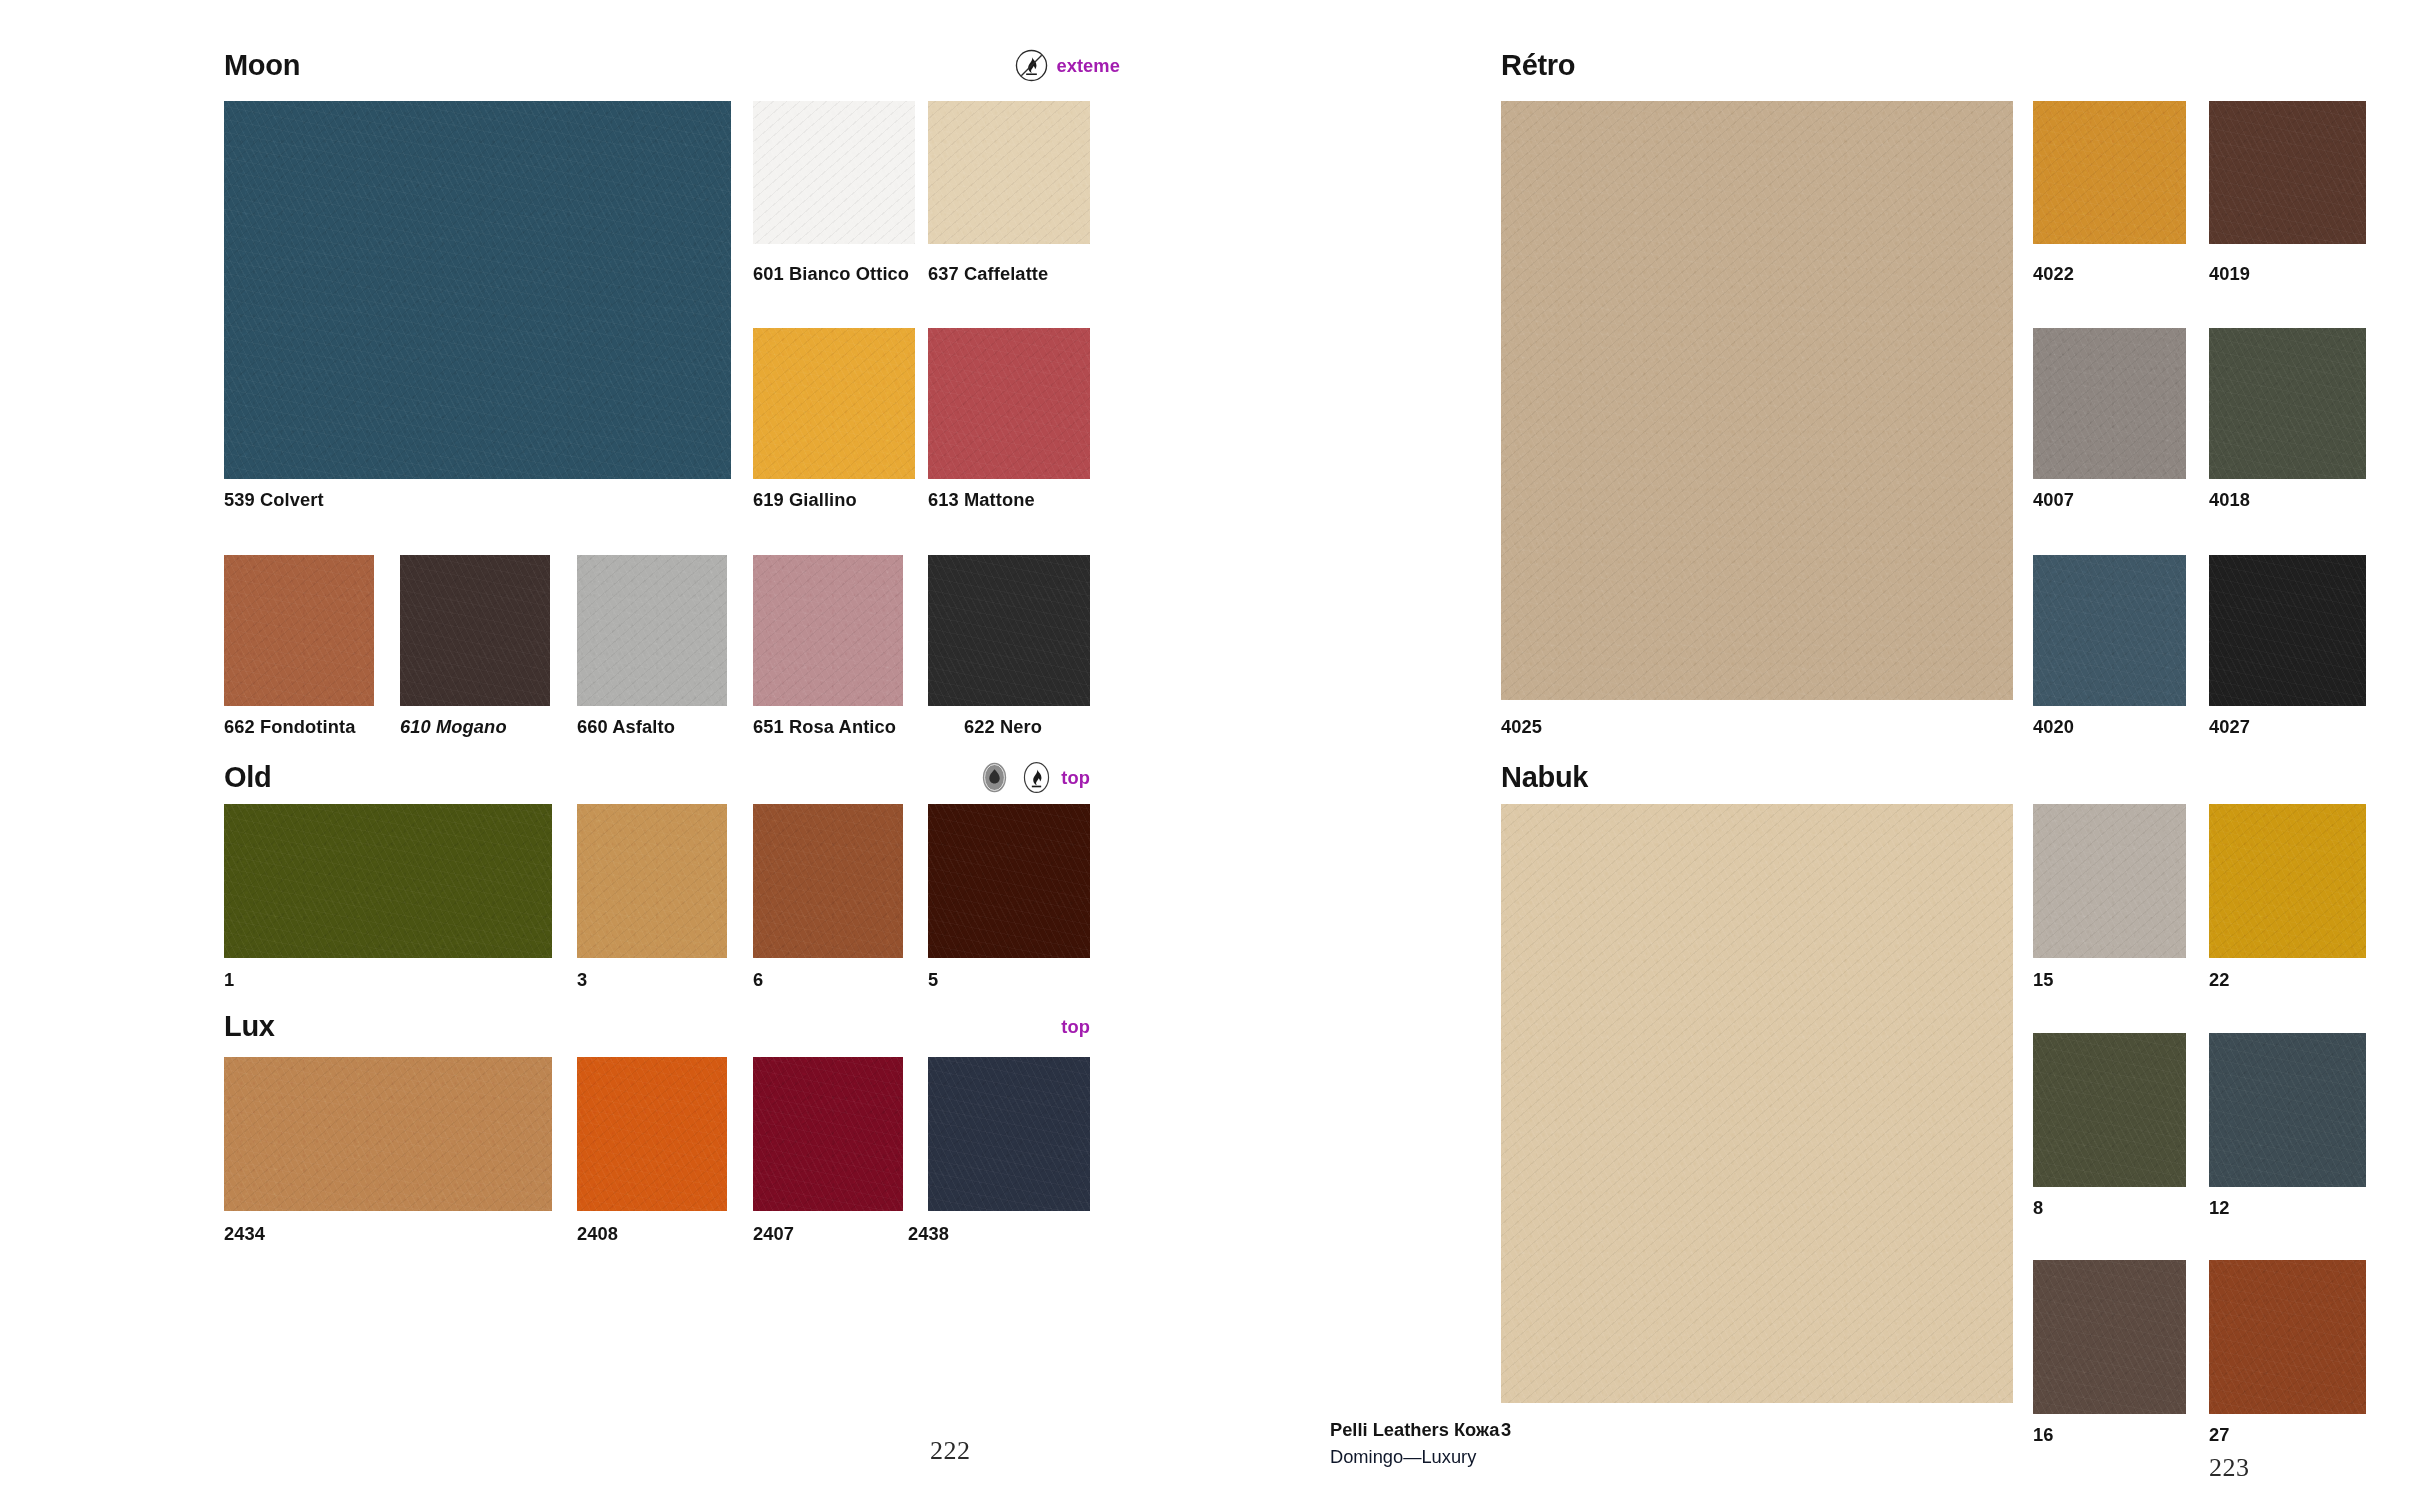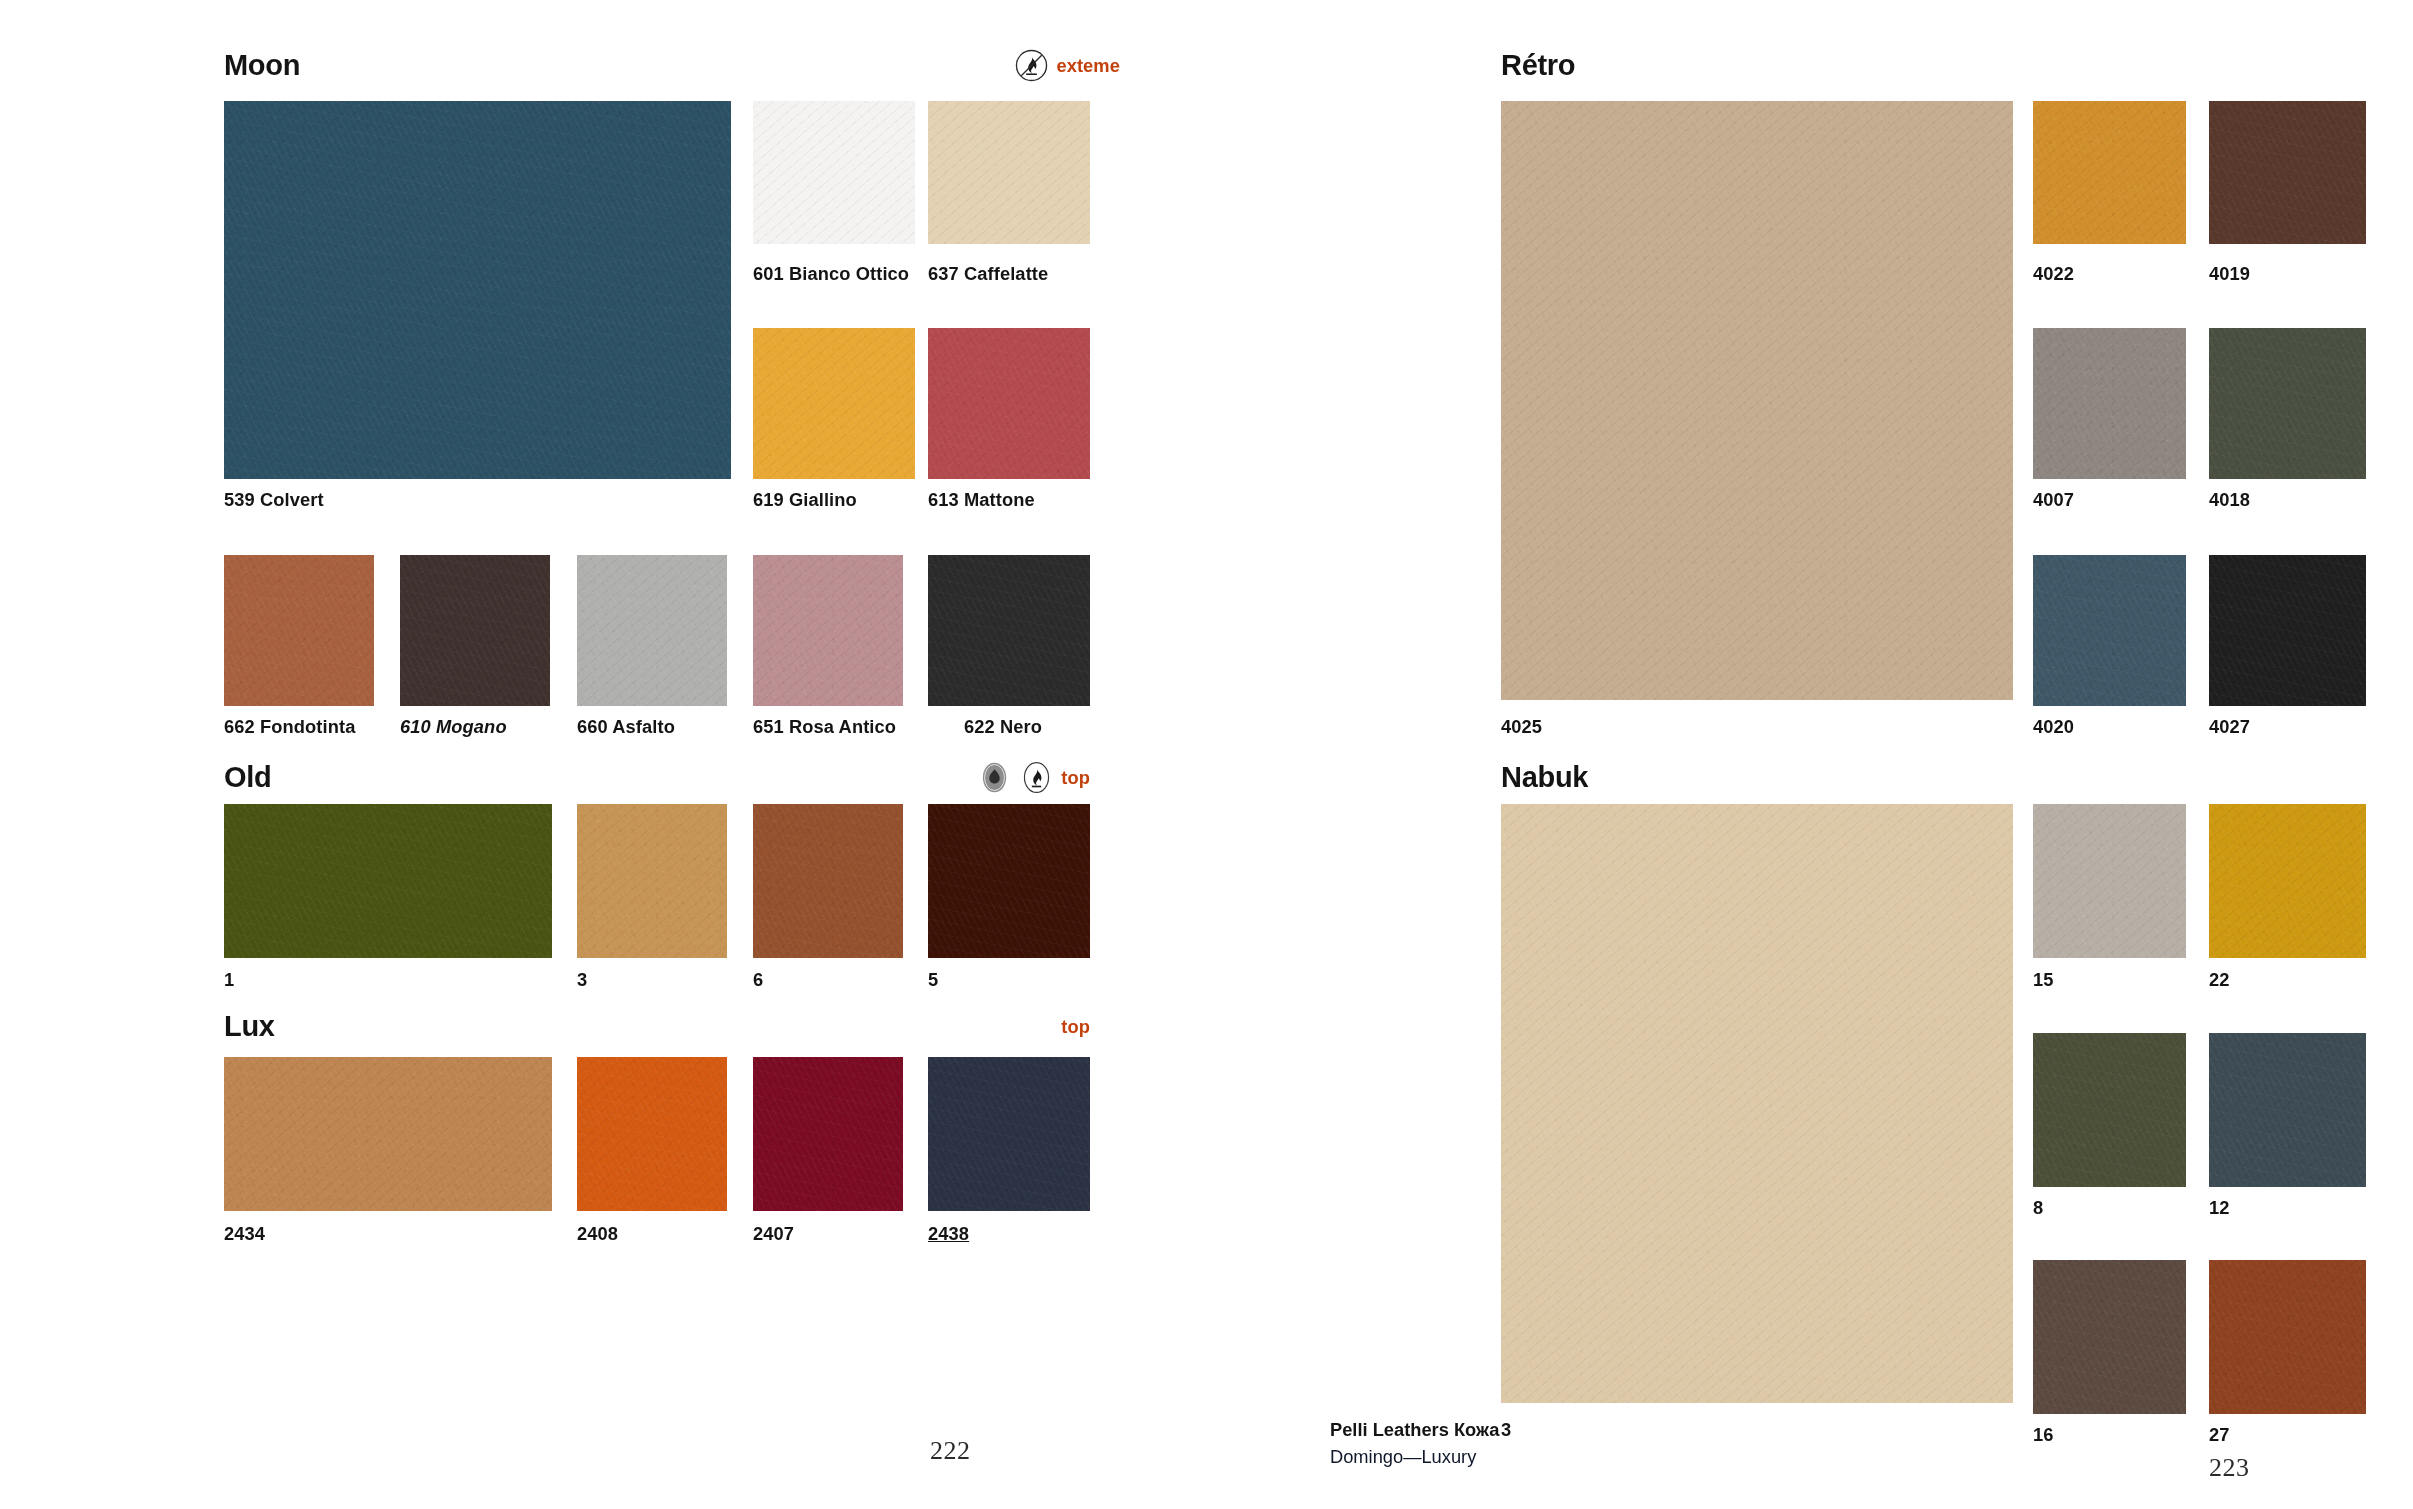--- a/index.html
+++ b/index.html
@@ -22,21 +22,21 @@
   .sec-head {
     position:absolute;
     display:flex; align-items:center; justify-content:space-between;
     height:39px;
   }
   .sec-title {
     font-size:29px; font-weight:700; letter-spacing:-0.3px;
     color:#141414; line-height:1;
   }
   .sec-flags { display:flex; align-items:center; gap:8.7px; }
-  .flag-label { font-size:18.3px; font-weight:600; color:#c2410c; letter-spacing:0.1px; }
+  .flag-label { font-size:18.3px; font-weight:600; color:#a21caf; letter-spacing:0.1px; }
 
   
   .icon-badge { display:block; }
   .icon-badge svg { display:block; }
 
   
   .swatch {
     position:absolute;
     background-repeat:repeat;
   }
@@ -220,21 +220,21 @@
     <div class="sw-label" style="left:577px; top:1225px;">2408</div>
 
     <div class="swatch" style="left:753px; top:1057px; width:150px; height:154px;">
       <div class="sw-img grain" style="background:#7b0b23;"></div>
     </div>
     <div class="sw-label" style="left:753px; top:1225px;">2407</div>
 
     <div class="swatch" style="left:928px; top:1057px; width:162px; height:154px;">
       <div class="sw-img grain" style="background:#2a3243;"></div>
     </div>
-    <div class="sw-label" style="left:928px; top:1225px;text-decoration:underline;">2438</div>
+    <div class="sw-label" style="left:908px; top:1225px;">2438</div>
 
     <div class="folio" style="left:930px; top:1436px;">222</div>
   </div>
 
   <div class="page page-right">
 
     <div class="sec-head" style="left:294px; top:46px; width:1106px;">
       <div class="sec-title">Rétro</div>
 
     </div>

